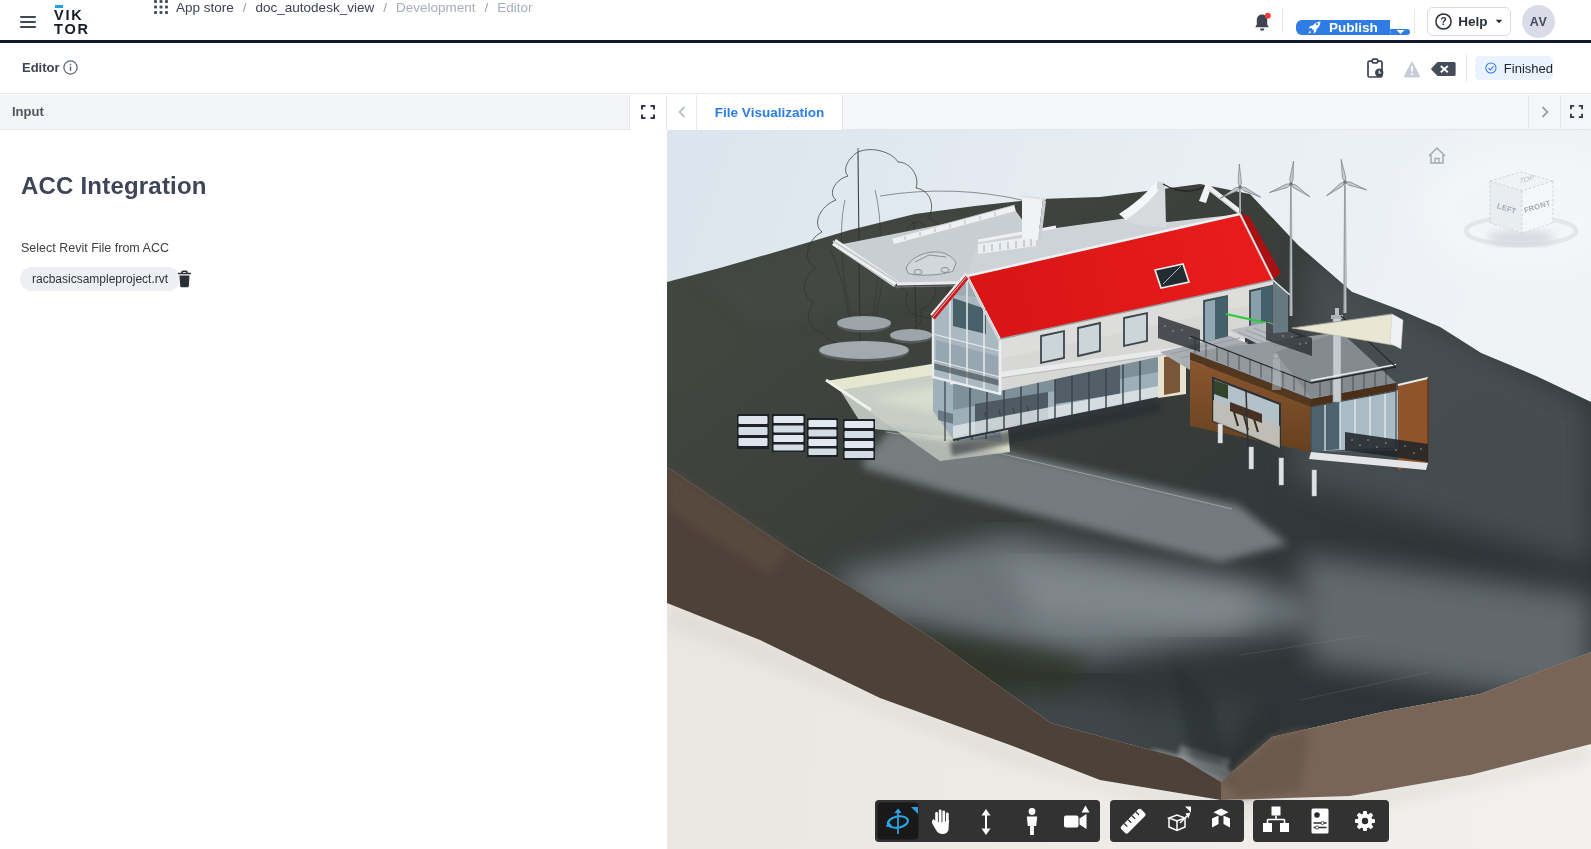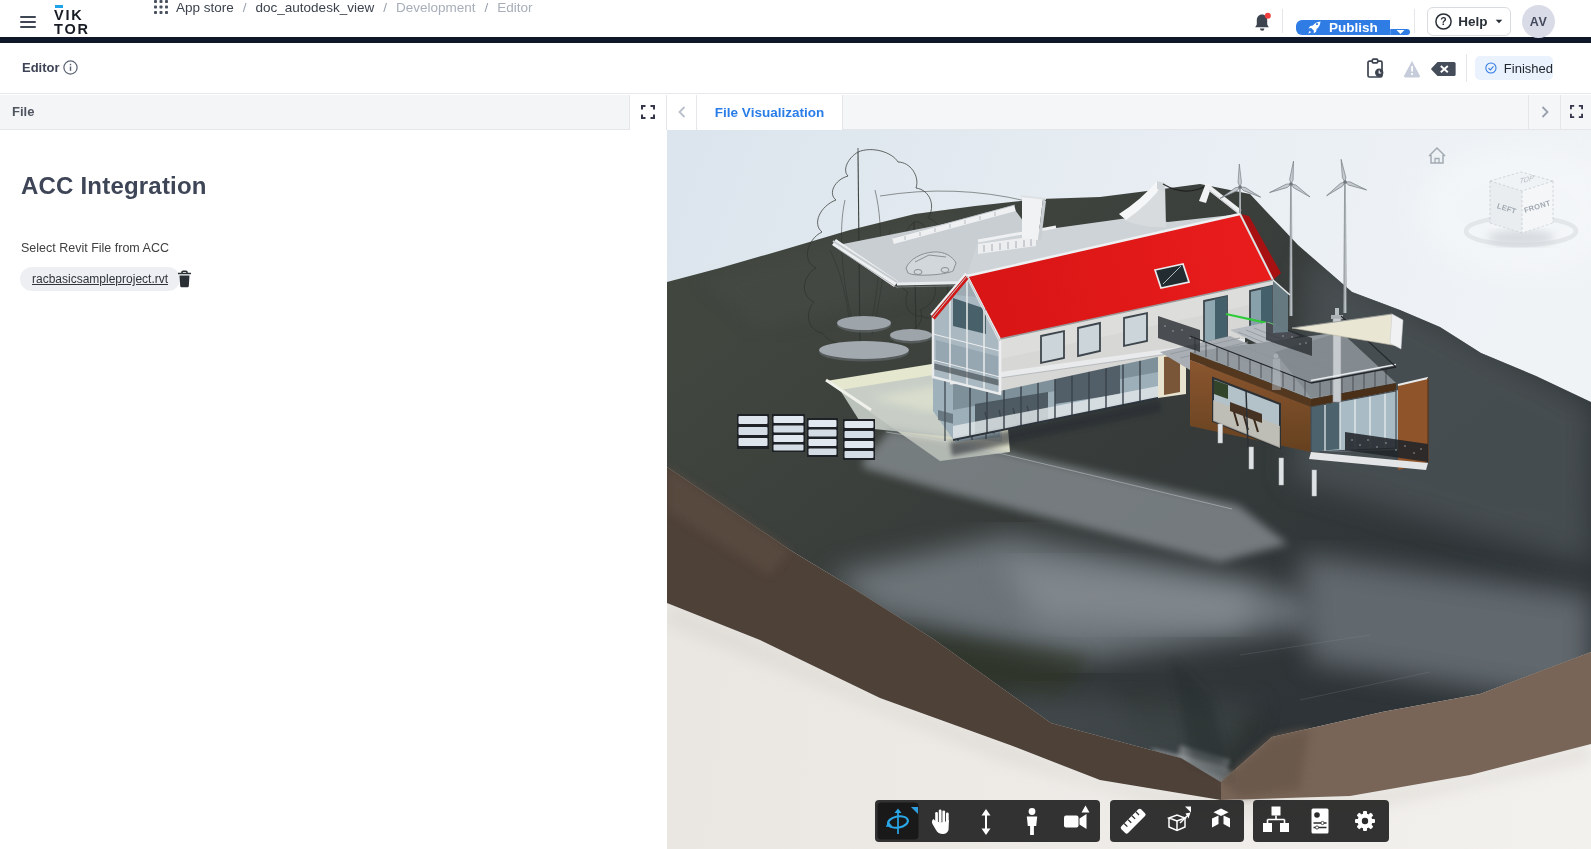--- a/index.html
+++ b/index.html
@@ -1,21 +1,21 @@
 <!DOCTYPE html>
 <html><head>
 <meta charset="utf-8">
 <style>
   * { margin:0; padding:0; box-sizing:border-box; }
   html,body { width:1591px; height:849px; overflow:hidden; background:#fff;
     font-family:"Liberation Sans", sans-serif; }
   .app { position:relative; width:1591px; height:849px; }
   
   .hdr { position:absolute; top:0; left:0; width:1591px; height:43px; background:#fff;
-    border-bottom:6px solid #0f172a; }
+    border-bottom:3px solid #0f172a; }
   .burger { position:absolute; left:20px; top:13px; width:16px; height:16px; }
   .burger span { display:block; height:2px; background:#3f4754; margin-top:3px; border-radius:1px; }
   .logo { position:absolute; left:54px; top:8px; font-weight:bold; font-size:14.5px;
     line-height:14px; color:#171b23; letter-spacing:1.8px; }
   .logo .bar { position:absolute; left:1px; top:-3px; width:8px; height:2.5px; background:#1ea3e9; }
   .crumbs { position:absolute; left:154px; top:0; height:42px; display:flex; align-items:flex-start;
     font-size:13.5px; color:#3c434e; }
   .crumbs .sep { color:#9aa1ac; margin:0 9px; }
   .crumbs .dim { color:#a7aeb9; }
   .crumbs svg { margin-right:8px; }
@@ -60,21 +60,21 @@
     border-bottom:1px solid #e4e6ea; }
   .nextcell { position:absolute; left:1528px; top:0; width:32px; height:34px; background:#f5f6f8;
     border-left:1px solid #e4e6ea; color:#99a1ad; font-size:14px; text-align:center; line-height:33px; }
   .fscell2 { position:absolute; left:1560px; top:0; width:31px; height:34px; background:#f5f6f8;
     border-left:1px solid #e4e6ea; }
   
   .lpanel { position:absolute; top:130px; left:0; width:667px; height:719px; background:#fff; }
   .lpanel h1 { position:absolute; left:21px; top:42px; font-size:24px; color:#3d4557; letter-spacing:0.2px; }
   .lpanel .lbl { position:absolute; left:21px; top:111px; font-size:12.5px; color:#404040; }
   .fchip { position:absolute; left:20px; top:137px; height:24px; background:#edeff2; border-radius:12px;
-    font-size:12px; color:#30343b; display:flex; align-items:center; padding:0 12px;text-decoration:underline; }
+    font-size:12px; color:#30343b; display:flex; align-items:center; padding:0 12px; }
   .trash { position:absolute; left:177px; top:140px; }
   
   .viewer { position:absolute; top:130px; left:667px; width:924px; height:719px; background:#e8eef3; }
 </style>
 </head>
 <body>
 <div class="app">
 
   <div class="hdr">
     <div class="burger">
@@ -171,21 +171,21 @@
       <svg width="16" height="16" viewBox="0 0 17 17">
           <circle cx="8.5" cy="8.5" r="7.3" fill="none" stroke="#3079e3" stroke-width="1.5"></circle>
           <path d="M5 8.7 L7.6 11.2 L12.2 6.3" fill="none" stroke="#3079e3" stroke-width="1.5"></path>
         </svg>
       Finished
     </div>
   </div>
 
   <div class="row3">
     <div class="inputbar">
-        <span>File</span>
+        <span>Input</span>
       </div>
     <div class="fscell">
       <svg width="14" height="14" viewBox="0 0 14 14" style="margin:10px 0 0 11px;">
           <g stroke="#36364f" stroke-width="2" fill="none">
             <path d="M1 4.5 V1 H4.5"></path>
             <path d="M9.5 1 H13 V4.5"></path>
             <path d="M13 9.5 V13 H9.5"></path>
             <path d="M4.5 13 H1 V9.5"></path>
           </g>
         </svg>

